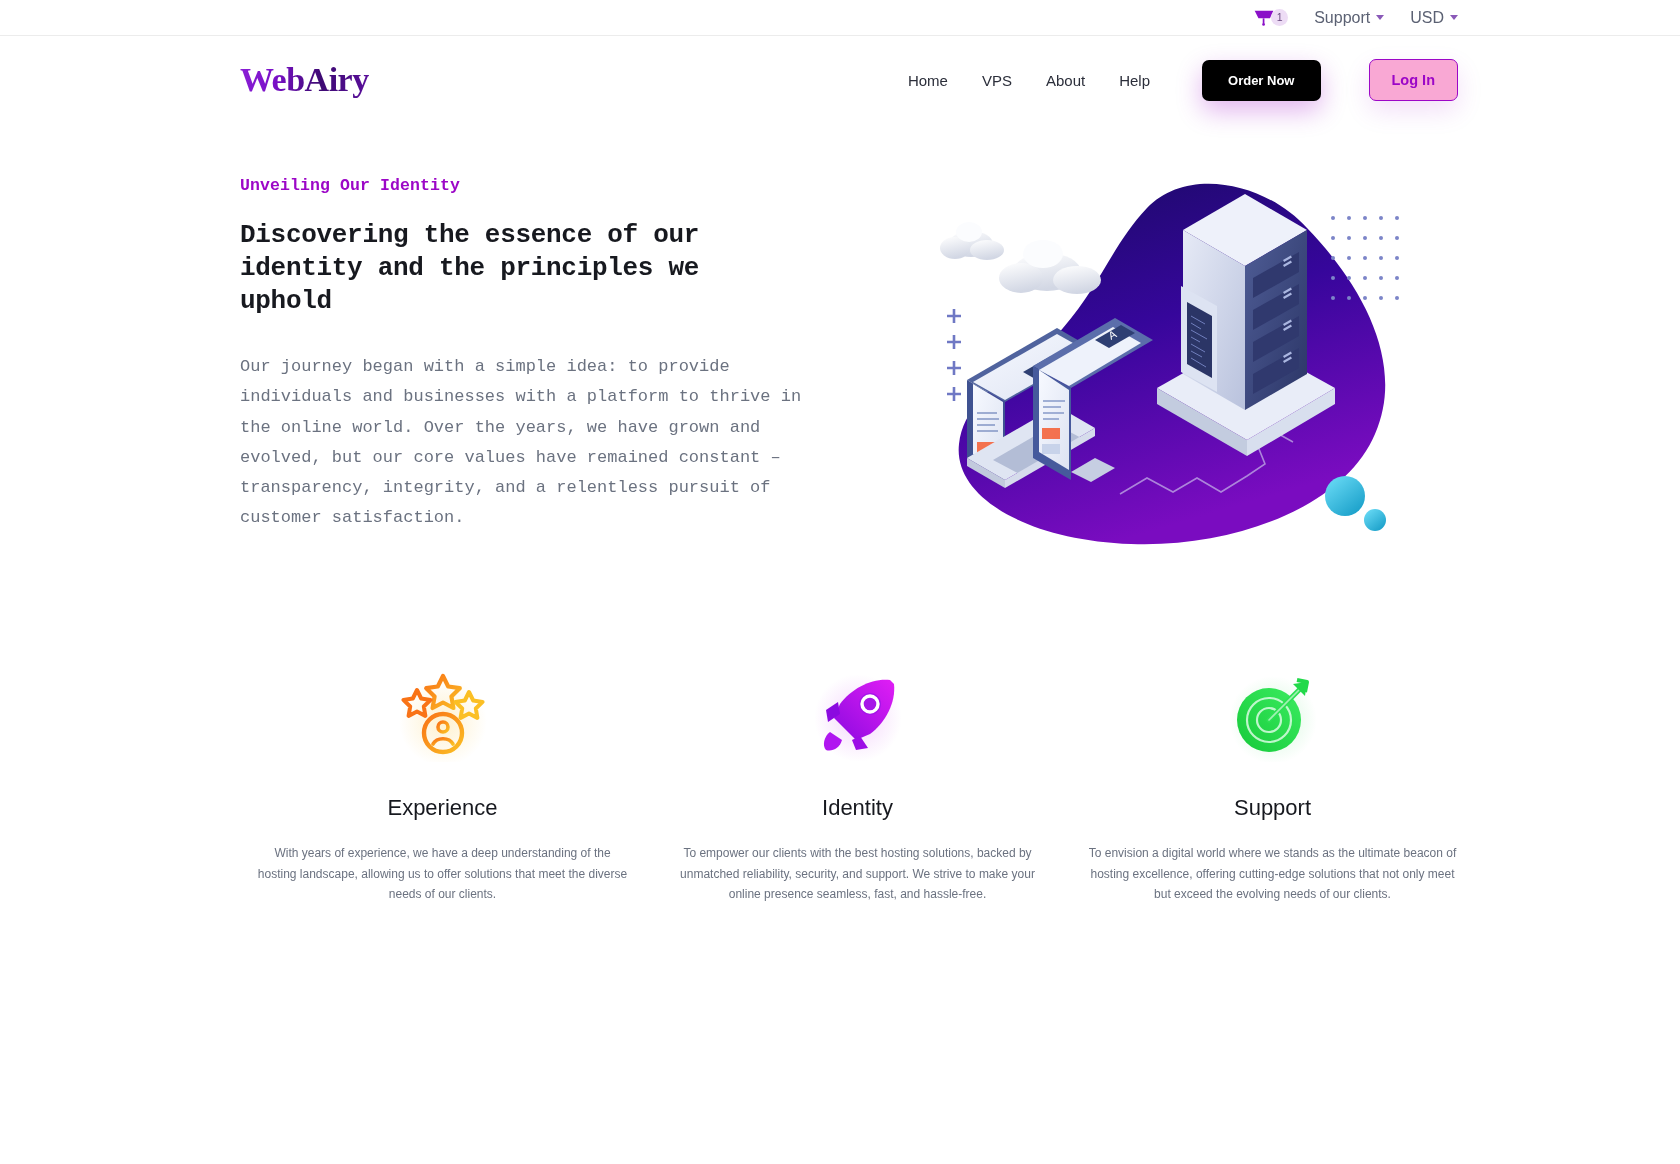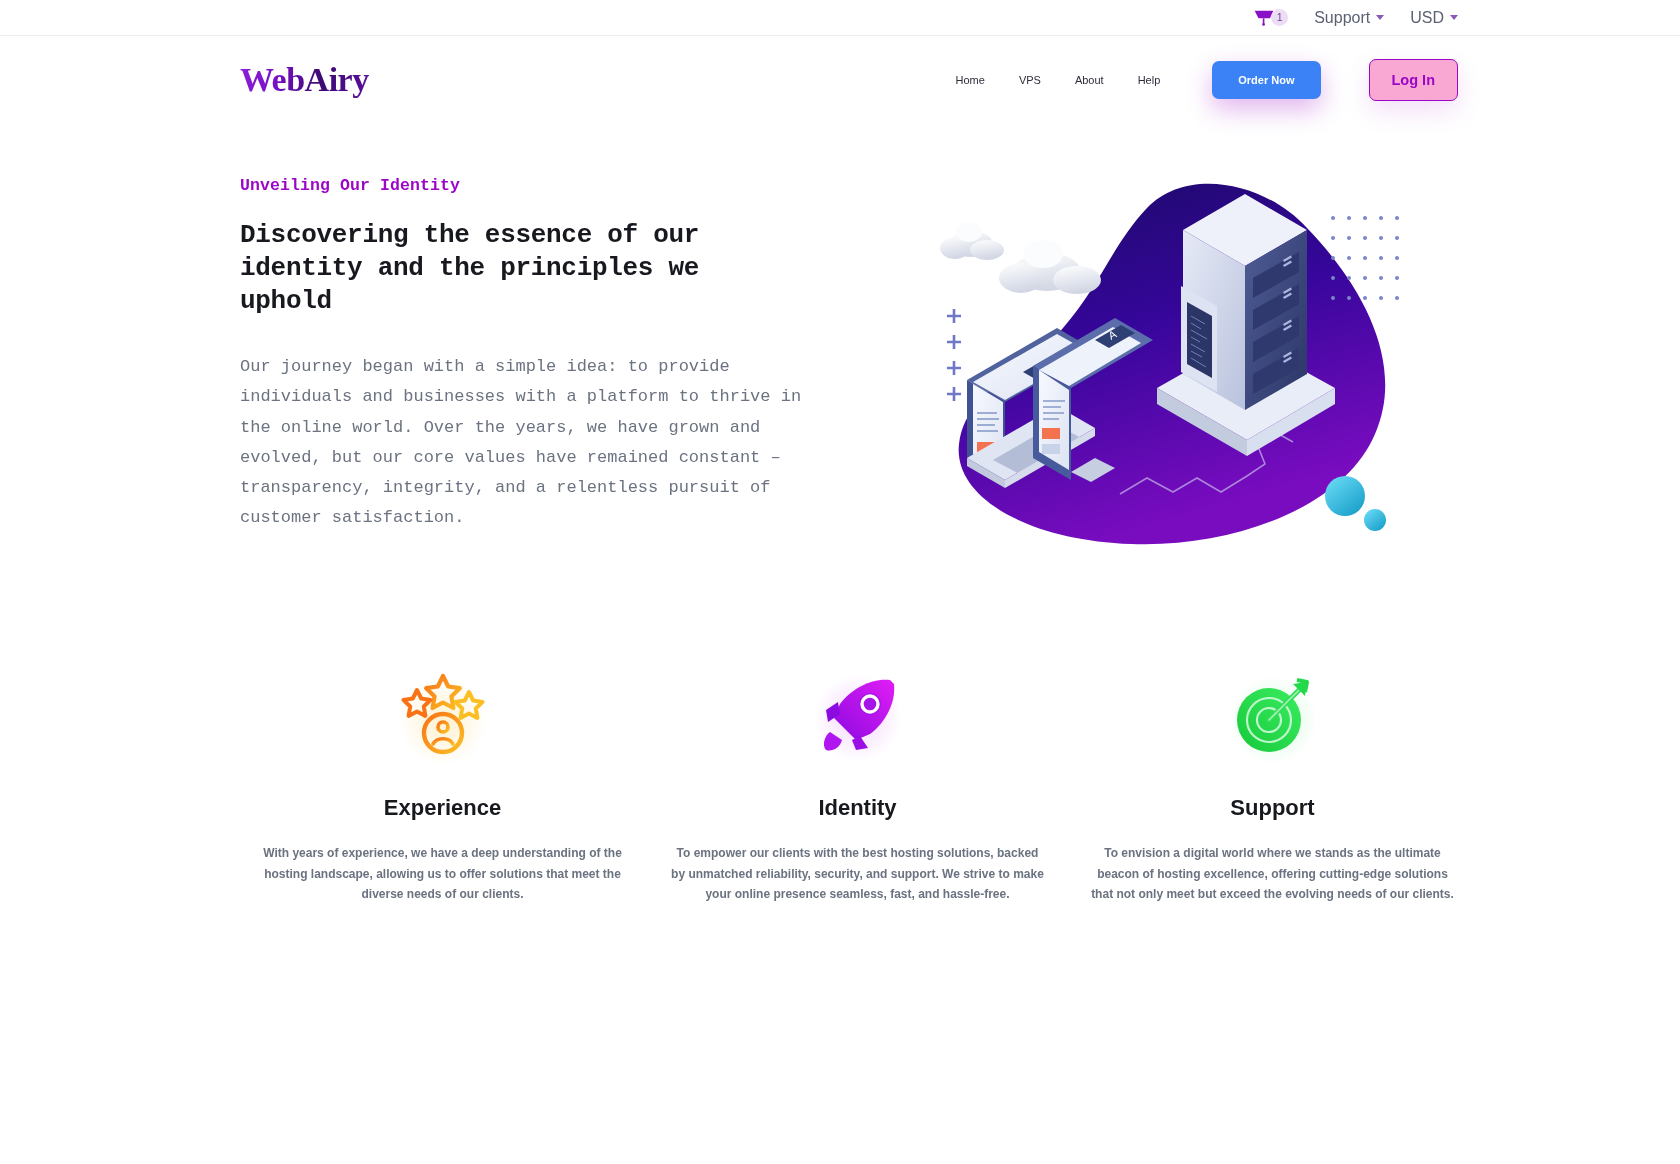--- a/index.html
+++ b/index.html
@@ -50,27 +50,27 @@
   }
   .logo {
     font-size: 34px; font-weight: bold; letter-spacing: -0.5px;
     background: linear-gradient(100deg, #8b20d6 0%, #7a10c8 28%, #3d0a72 62%, #5c0f9e 100%);
     -webkit-background-clip: text; background-clip: text;
     -webkit-text-fill-color: transparent; color: #5c0f9e;
     cursor: pointer; font-family: Liberation Serif, serif;
   }
   .nav { display: flex; align-items: center; gap: 34px; }
   .nav-link {
-    font-size: 11px; color: #2b2e3a; cursor: pointer;
+    font-size: 15px; color: #2b2e3a; cursor: pointer;
     font-family: "Liberation Sans", sans-serif;
   }
   .btn-order {
     margin-left: 18px;
-    background: #3b82f6; color: #fff;
-    font-size: 11px; font-weight: bold;
+    background: #000000; color: #fff;
+    font-size: 13px; font-weight: bold;
     padding: 13px 26px; border-radius: 7px; border: none;
     cursor: pointer; box-shadow: 0 10px 26px rgba(156,7,199,.30);
     font-family: "Liberation Sans", sans-serif;
   }
   .btn-login {
     margin-left: 14px;
     background: #f9a8d4; color: #9c07c7;
     font-size: 14.5px; font-weight: bold;
     padding: 12px 22px; border-radius: 7px;
     border: 1.5px solid #9c07c7; cursor: pointer;
@@ -96,21 +96,21 @@
     font-size: 17px; line-height: 1.78; color: #6b7280;
     margin-bottom: 26px; max-width: 565px;
   }
   .hero-right {
     flex: 1; position: relative; height: 430px;
     display: flex; align-items: flex-start; justify-content: center;
   }
 
   
   .features {
-    display: flex; padding: 55px 200px 0 235px; gap: 0; font-weight: bold;
+    display: flex; padding: 55px 200px 0 235px; gap: 0;
   }
   .feature { flex: 1; text-align: center; padding: 0 18px; }
   .feature-ico {
     height: 110px; display: flex; align-items: center; justify-content: center;
     margin-bottom: 24px;
   }
   .feature-title {
     font-size: 22px; color: #17191f; margin-bottom: 22px;
     font-family: "Liberation Sans", sans-serif;
   }

